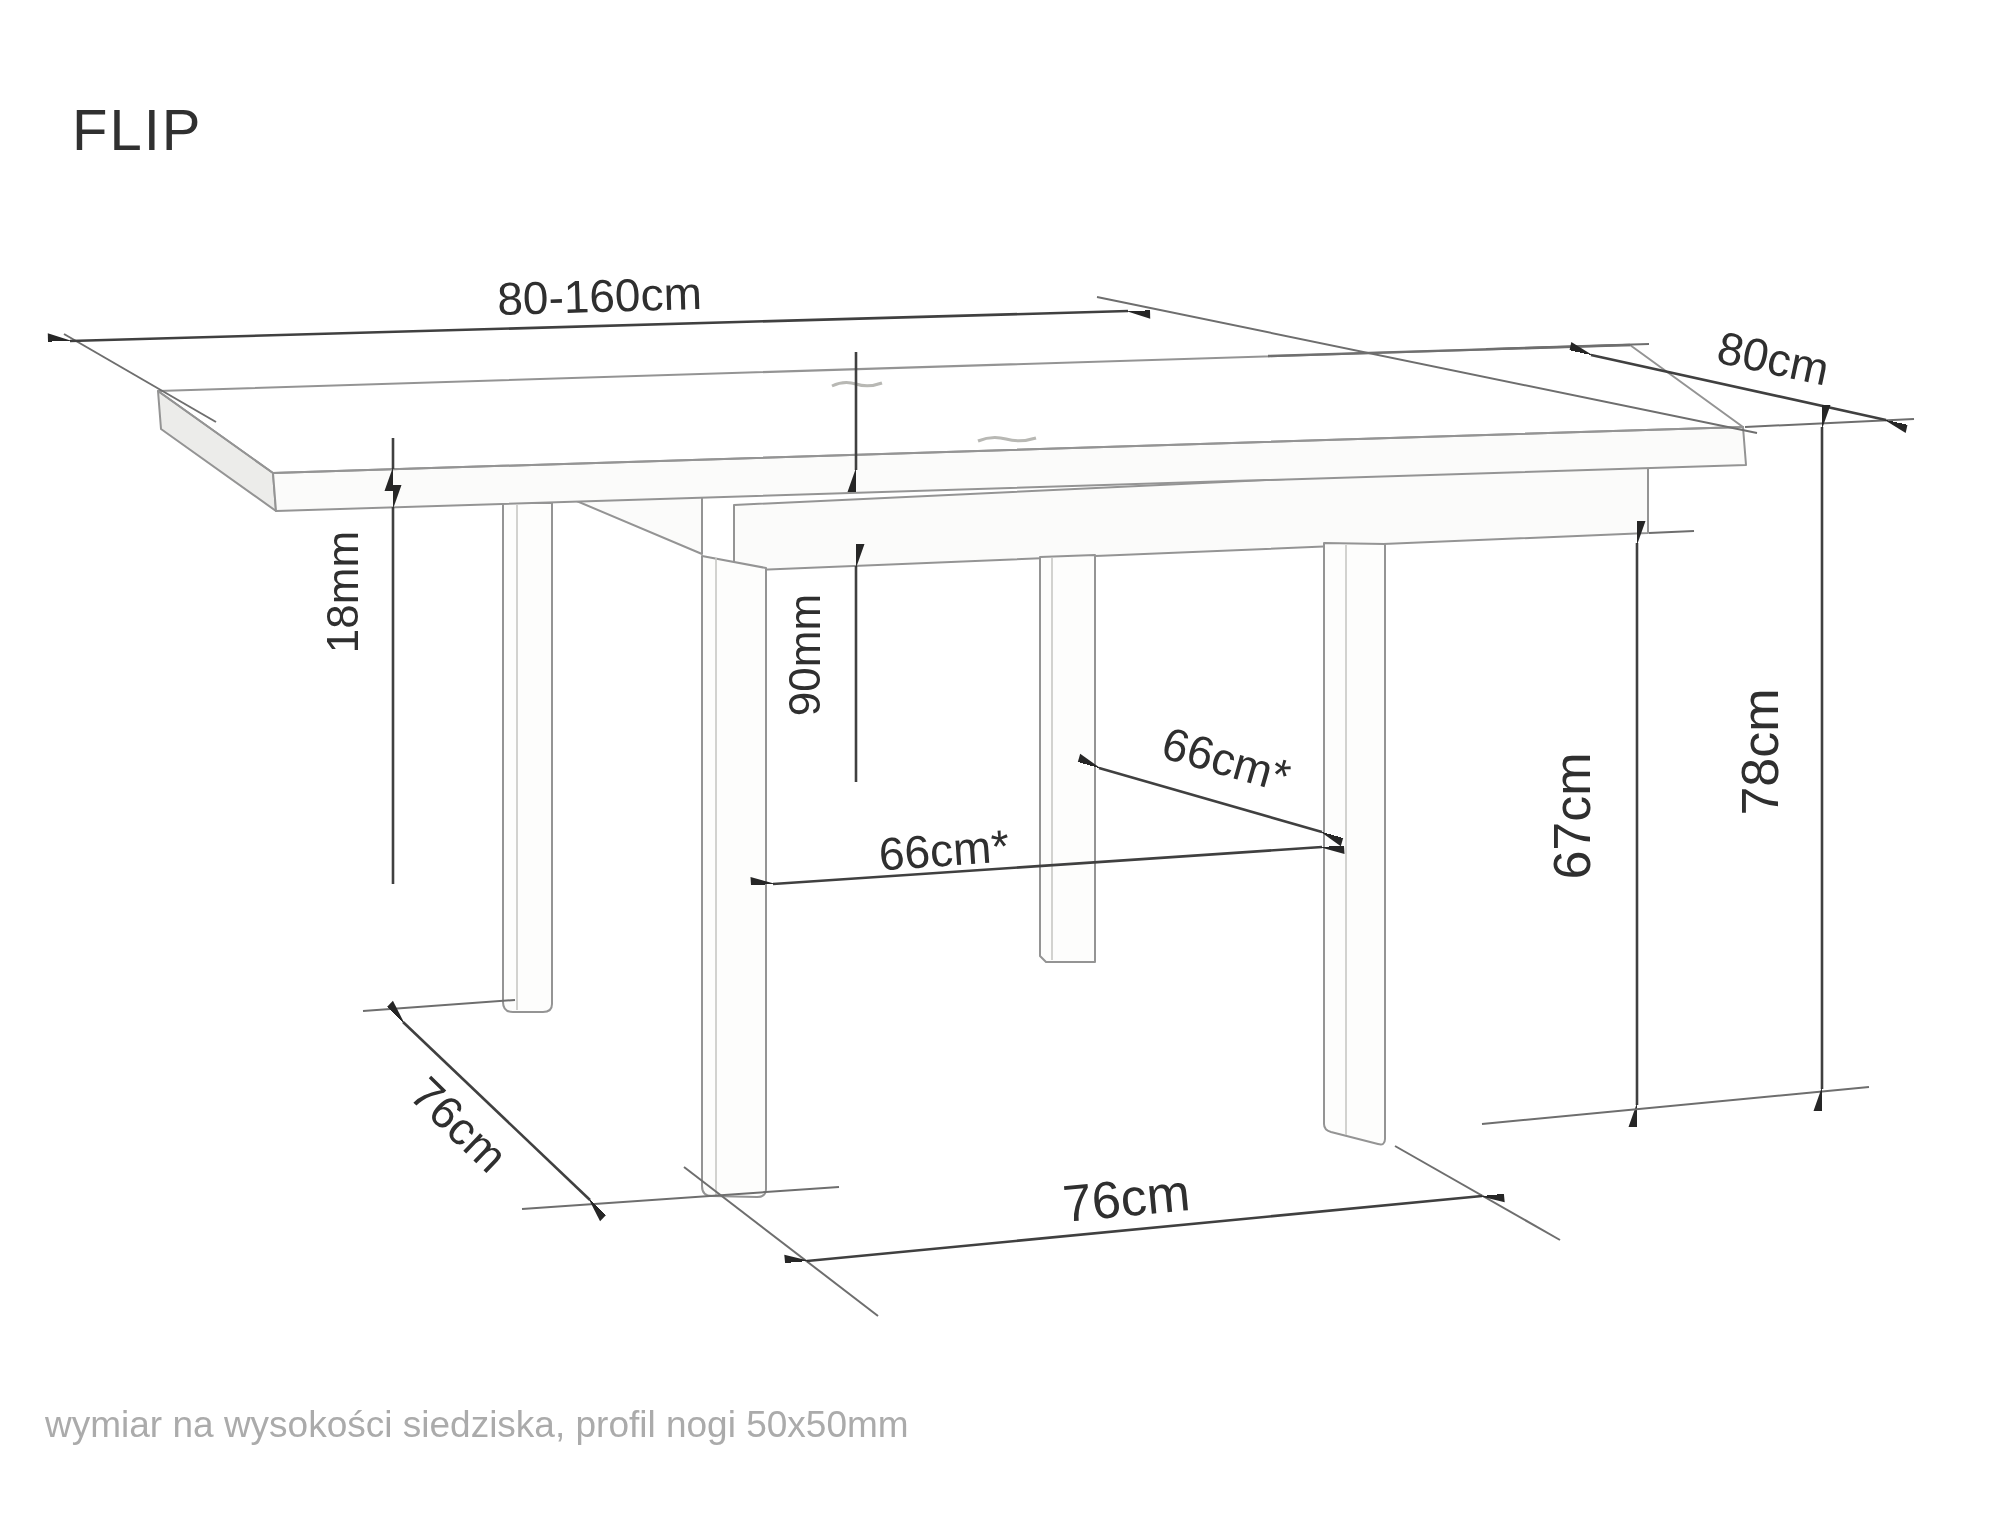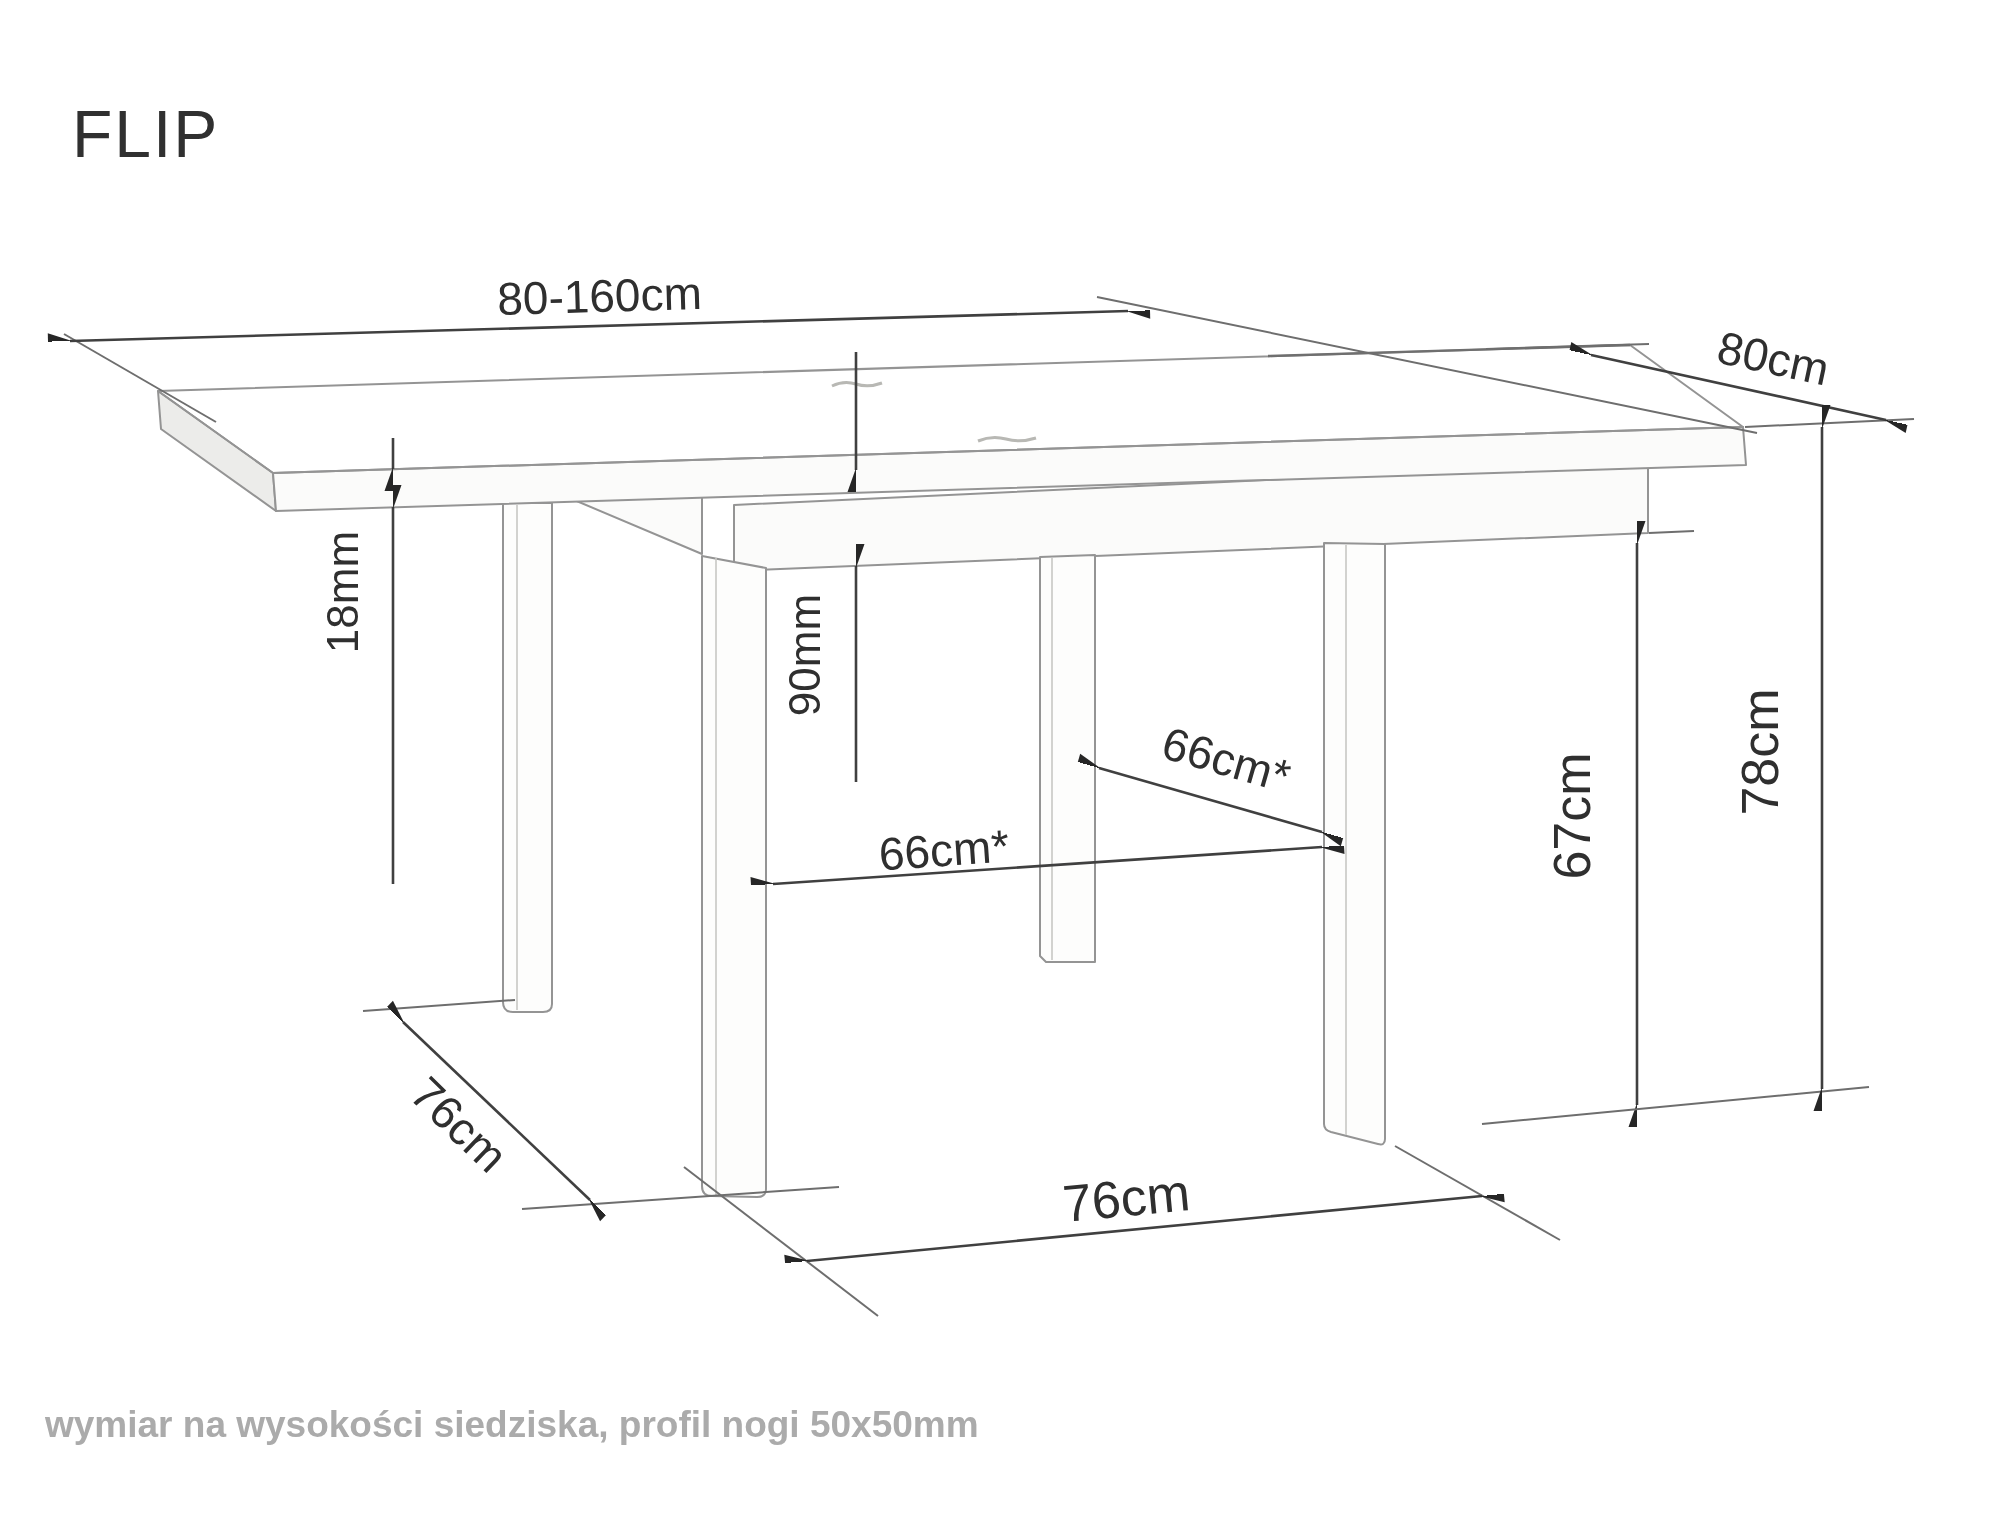--- a/index.html
+++ b/index.html
@@ -1,20 +1,20 @@
 <!DOCTYPE html>
 <html><head>
 <meta charset="utf-8">
 <style>
   html,body{margin:0;padding:0;background:#ffffff;}
   #page{position:relative;width:2000px;height:1530px;background:#ffffff;overflow:hidden;
         font-family:"Liberation Sans",sans-serif;}
-  #title{position:absolute;left:72px;top:96px;font-size:66px;font-weight:500;
+  #title{position:absolute;left:72px;top:96px;font-size:58px;font-weight:500;
          letter-spacing:2px;color:#303030;}
-  #footnote{position:absolute;left:45px;top:1404px;font-size:37px;color:#ababab;font-weight:bold;}
+  #footnote{position:absolute;left:45px;top:1404px;font-size:37px;color:#ababab;}
   svg{position:absolute;left:0;top:0;}
   svg text{font-family:"Liberation Sans",sans-serif;fill:#2f2f2f;}
   .dimtxt{font-size:46px;}
   .dimtxt-lg{font-size:52px;}
   .dimtxt-md{font-size:44px;}
   .dimline{stroke:#404040;stroke-width:2.6;fill:none;}
   .extline{stroke:#6e6e6e;stroke-width:2;fill:none;}
   .edge{stroke:#949494;stroke-width:2;fill:none;stroke-linejoin:round;}
   .edge-dark{stroke:#6f6f6f;stroke-width:2.4;fill:none;}
   .face{fill:#fbfbfa;}

